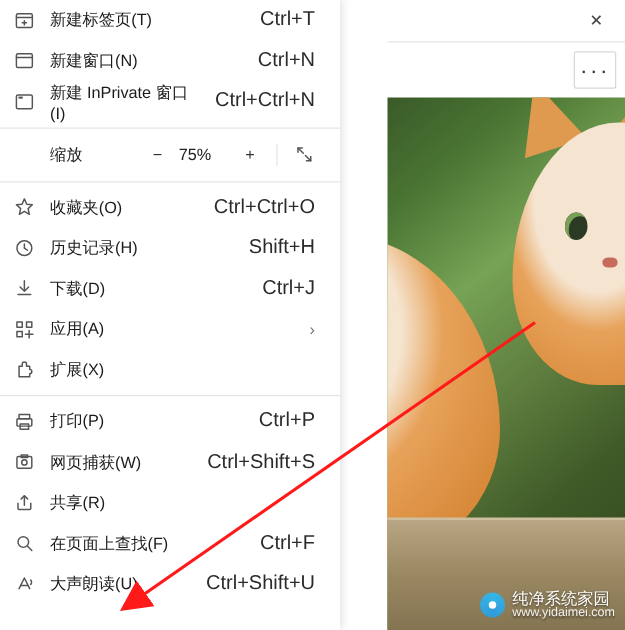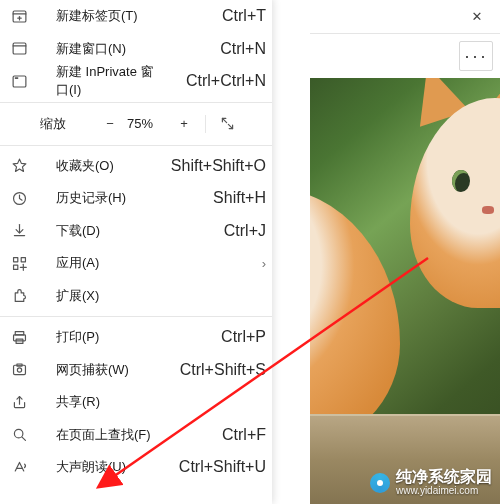--- a/index.html
+++ b/index.html
@@ -19,30 +19,30 @@
   .cat-ear { width: 0; height: 0; border-left: 26px solid transparent; border-right: 26px solid transparent; border-bottom: 56px solid #e09a50; position: absolute; }
   .cat2 .ear-l { left: 10px; top: -34px; transform: rotate(-18deg); }
   .cat2 .ear-r { left: 92px; top: -36px; transform: rotate(14deg); }
   .cat-eye { width: 18px; height: 22px; background: #2a3a24; border-radius: 50%; position: absolute; box-shadow: inset 3px 3px 0 #7aa057; }
   .cat2 .eye-l { left: 52px; top: 72px; }
   .cat-nose { width: 12px; height: 8px; background: #c76b5a; border-radius: 40%; position: absolute; left: 82px; top: 108px; }
   .wood { position:absolute; bottom:0; left:-40px; right:-10px; height:90px; background: linear-gradient(#b8a684,#9a8862 50%,#847451); border-top: 2px solid #cdbfa0;}
   .watermark { position: absolute; right: 8px; bottom: 8px; color: #fff; font-size: 12px; display: flex; align-items: center; gap: 6px; text-shadow: 0 1px 2px rgba(0,0,0,.6); z-index: 3; }
   .wm-logo { width: 20px; height: 20px; border-radius: 50%; background: conic-gradient(#36b4e5,#2e9cd9,#36b4e5); display: flex; align-items: center; justify-content: center; }
   .wm-logo::after { content:""; width:6px; height:6px; border-radius:50%; background:#fff; }
-  .wm-line1 { font-size: 16px; font-weight: 700; line-height: 1; }
+  .wm-line1 { font-size: 13px; font-weight: 400; line-height: 1; }
   .wm-line2 { font-size: 10px; line-height: 1.1; opacity: .9; }
   .menu { position: absolute; left: 0; top: -2px; width: 272px; height: 506px; background: #fff; box-shadow: 1px 0 8px rgba(0,0,0,.14); z-index: 10; padding-top: 2px; }
-  .mi { display: flex; align-items: center; height: 32.5px; padding: 0 6px 0 11px; gap: 28px; cursor: default; }
+  .mi { display: flex; align-items: center; height: 32.5px; padding: 0 20px 0 11px; gap: 12px; cursor: default; }
   .mi .ic { width: 17px; height: 17px; flex: 0 0 17px; display: flex; align-items: center; justify-content: center; color: #555; }
   .mi .lbl { flex: 1; color: #1b1b1b; }
   .mi .sc { color: #2b2b2b; font-size: 16px; }
   .mi .chev { color: #777; font-size: 13px; margin-left: 6px; }
   .sep { height: 1px; background: #e6e6e6; margin: 4px 0; }
-  .zoom-row { display: flex; align-items: center; height: 34px; padding: 0 28px 0 40px; }
+  .zoom-row { display: flex; align-items: center; height: 34px; padding: 0 12px 0 40px; }
   .zoom-row .zlabel { flex: 0 0 auto; margin-right: auto; }
   .zoom-row .zbtn { width: 34px; height: 30px; display: flex; align-items: center; justify-content: center; color: #333; }
   .zoom-row .zval { width: 40px; text-align: left; }
   .zoom-row .spacer-div { width: 1px; height: 18px; background: #e6e6e6; margin: 0 4px; }
   .arrow { position: absolute; z-index: 20; pointer-events: none; left: 0; top: 0; }
   svg.ic-svg { width: 17px; height: 17px; stroke: #555; stroke-width: 1.4; fill: none; stroke-linecap: round; stroke-linejoin: round; }
 </style>
 </head>
 <body>
 
@@ -139,21 +139,21 @@
 
   <div class="sep"></div>
 
   <div class="mi">
     <span class="ic">
         <svg class="ic-svg" viewBox="0 0 20 20">
           <polygon points="10,2.5 12.2,7.5 17.5,8 13.5,11.6 14.7,17 10,14.2 5.3,17 6.5,11.6 2.5,8 7.8,7.5"></polygon>
         </svg>
       </span>
     <span class="lbl">收藏夹(O)</span>
-    <span class="sc">Shift+Shift+O</span>
+    <span class="sc">Ctrl+Ctrl+O</span>
   </div>
   <div class="mi">
     <span class="ic">
         <svg class="ic-svg" viewBox="0 0 20 20">
           <circle cx="10" cy="10" r="7"></circle>
           <polyline points="10,6 10,10 13,12"></polyline>
         </svg>
       </span>
     <span class="lbl">历史记录(H)</span>
     <span class="sc">Shift+H</span>

